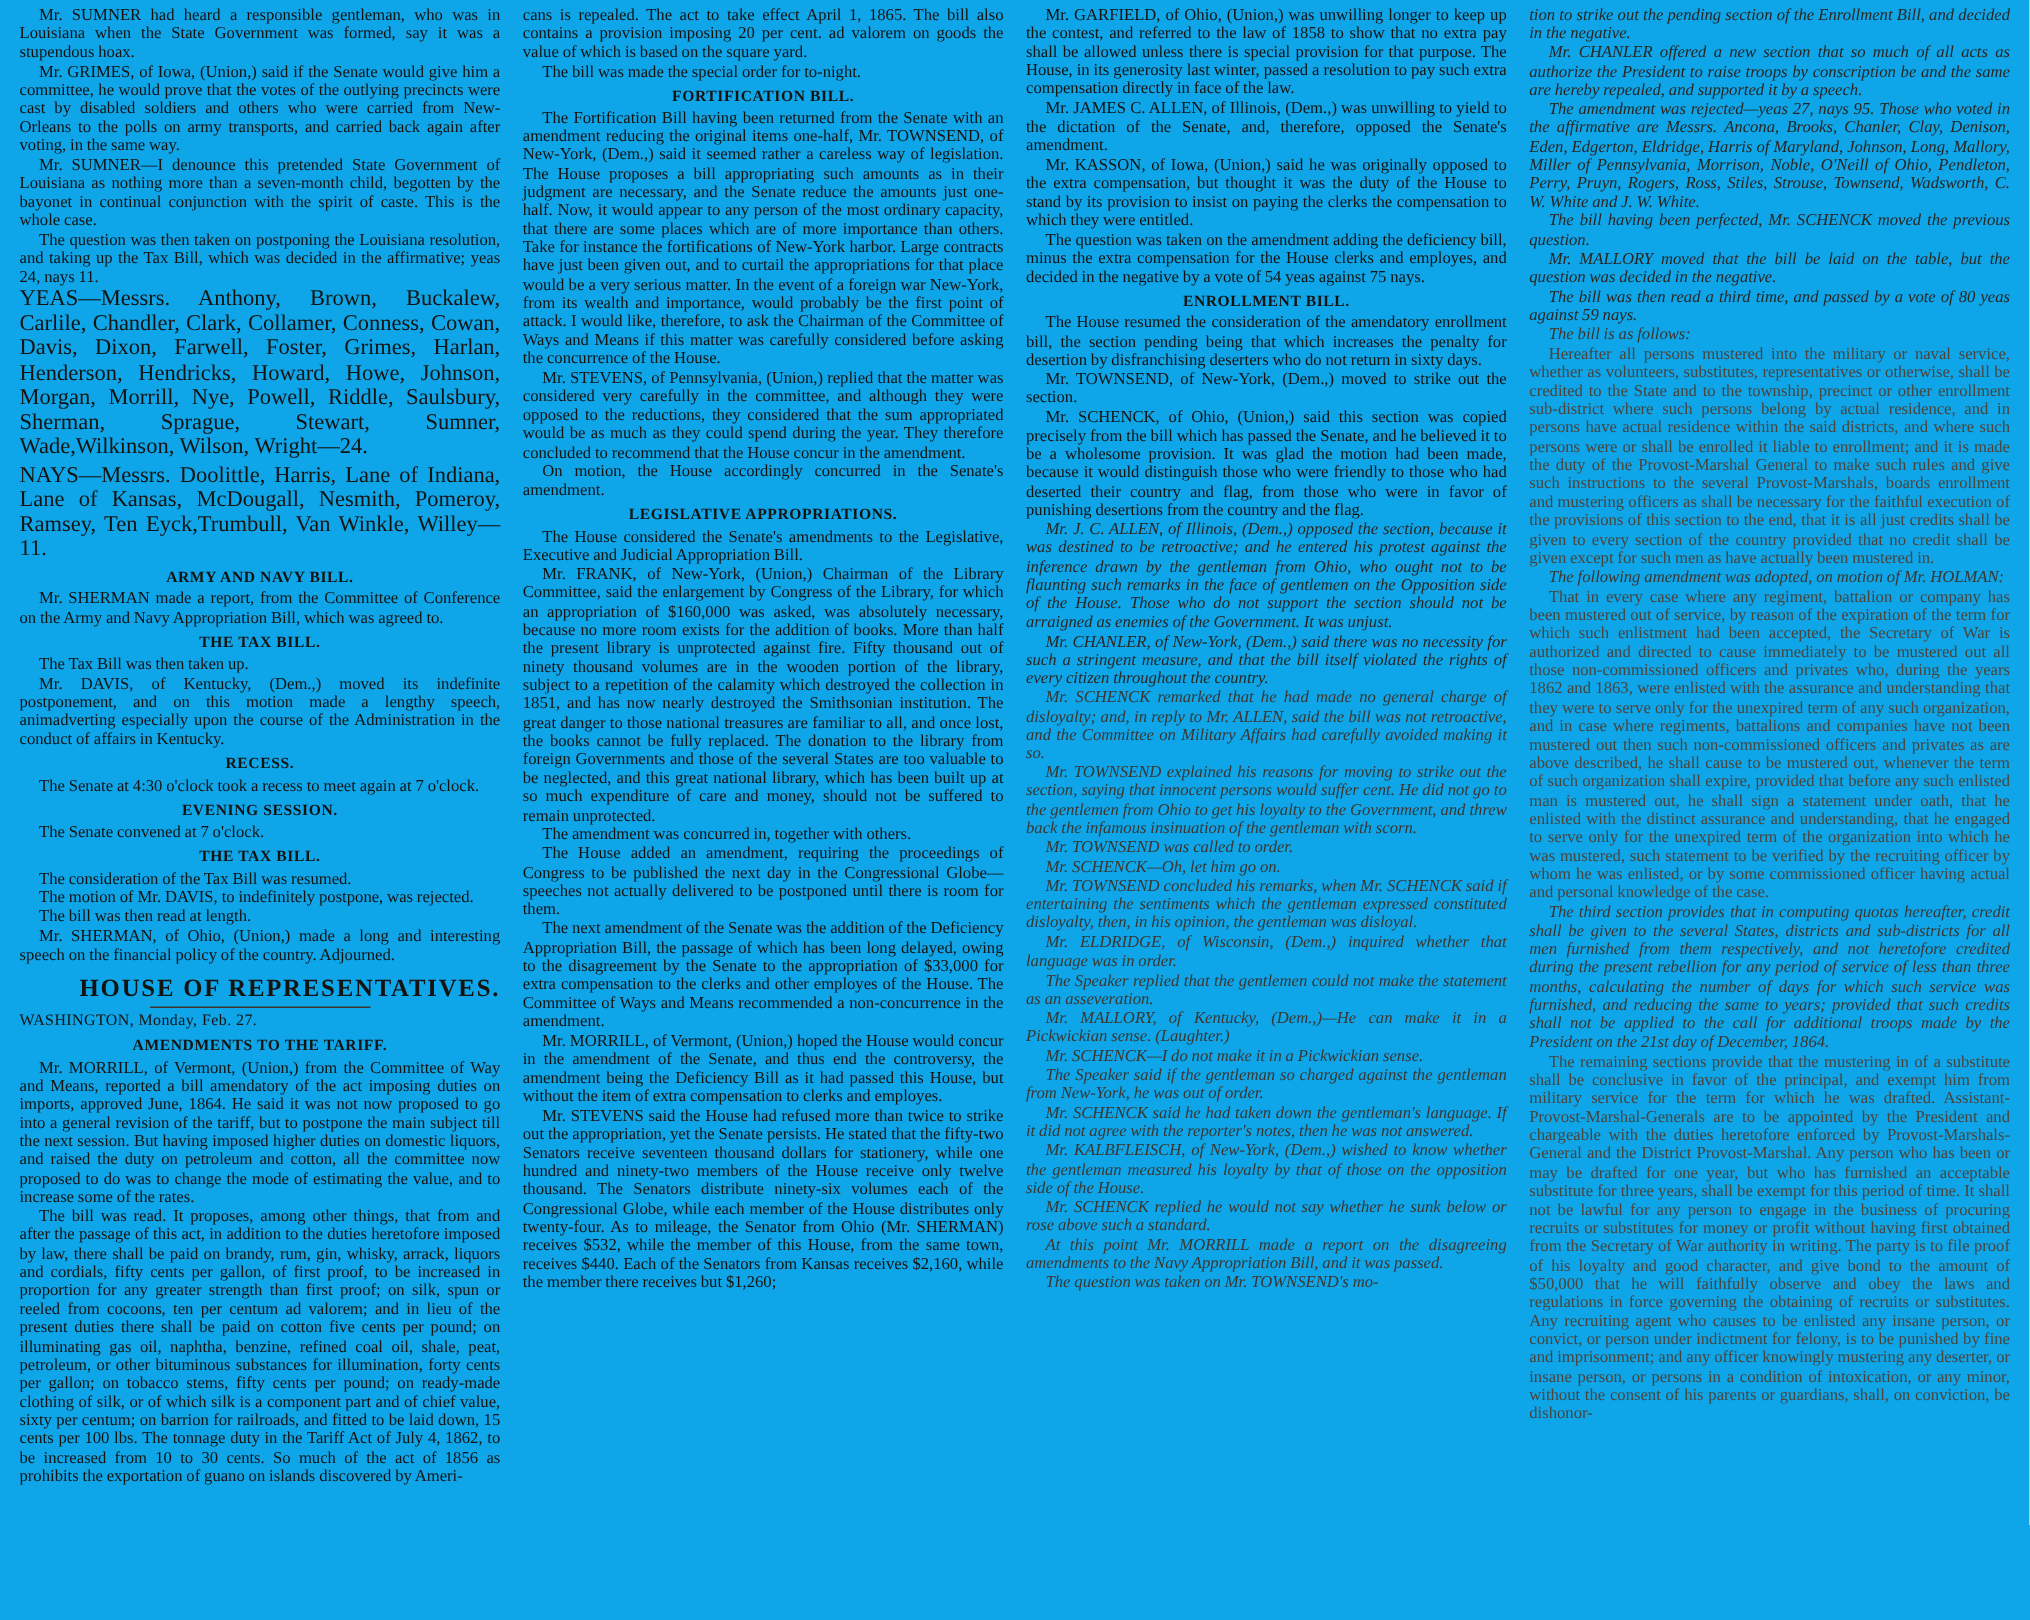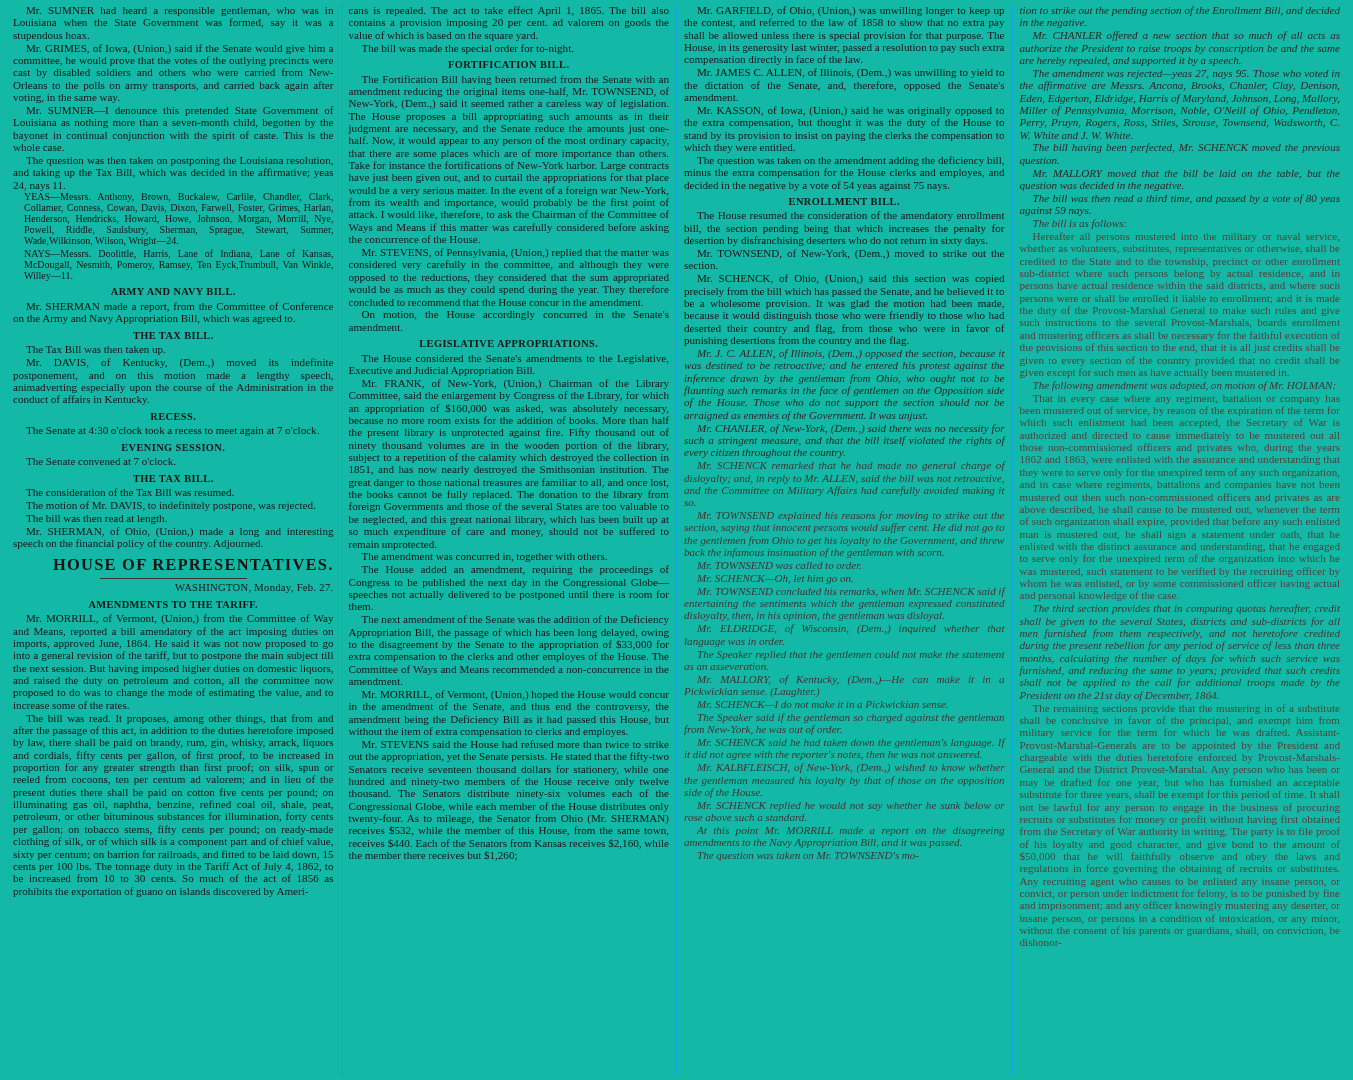--- a/index.html
+++ b/index.html
@@ -4,21 +4,21 @@
 <style>
   html, body {
     margin: 0;
     padding: 0;
     background: #ffffff;
   }
   .page {
     width: 1353px;
     height: 1080px;
     position: relative;
-    background: #14b8a6;
+    background: #0ea5e9;
     overflow: hidden;
     font-family: "Liberation Serif", serif;
     color: #151310;
   }
   .columns {
     display: flex;
     width: 100%;
     height: 100%;
     box-sizing: border-box;
     padding: 4px 6px 4px 6px;
@@ -57,32 +57,31 @@
     letter-spacing: 1.2px;
     margin: 7px 0 3px 0;
     text-align: right;
   }
   .hd-rule {
     border-top: 1px solid #3a352e;
     width: 46%;
     margin: 2px auto 3px auto;
   }
   .dateline {
-    text-align: right;
+    text-align: left;
     font-size: 10.6px;
     margin: 2px 0 3px 0;
     text-indent: 0;
     letter-spacing: 0.3px;
   }
   .listblock {
-    font-size: 10px;
+    font-size: 15px;
     line-height: 1.1;
     text-indent: 0;
     margin-bottom: 2px;
-    margin-left: 11px;
   }
   .blur1 { color: #2a2621; font-style: italic; }
   .blur2 { color: #3b362f; filter: blur(0.18px); font-style: italic; }
   .blur3 { color: #4a443b; filter: blur(0.34px); }
 </style>
 </head>
 <body>
 
 <div class="page">
   <div class="columns">

